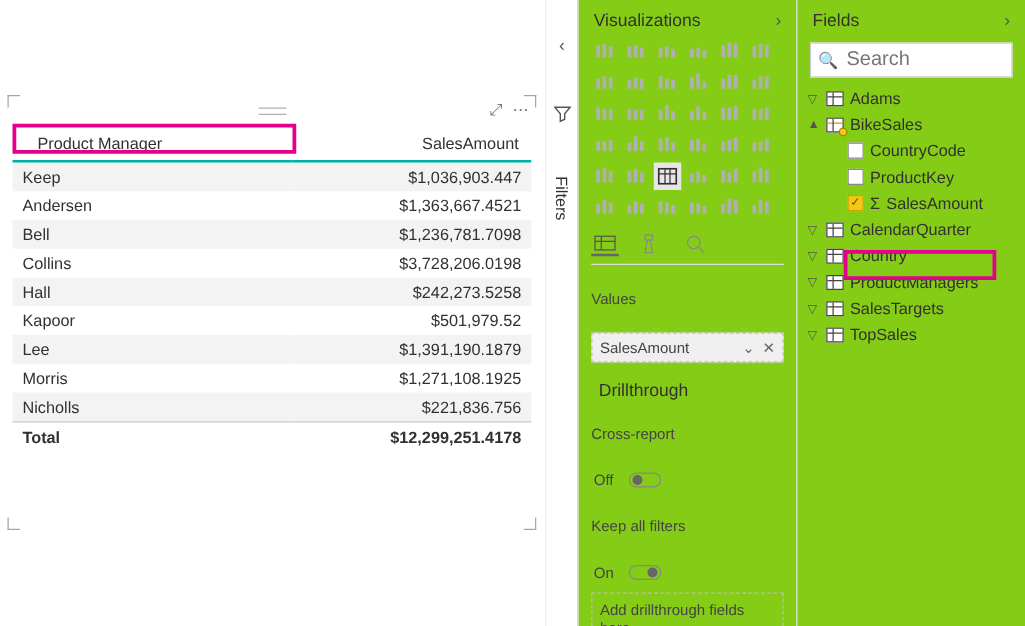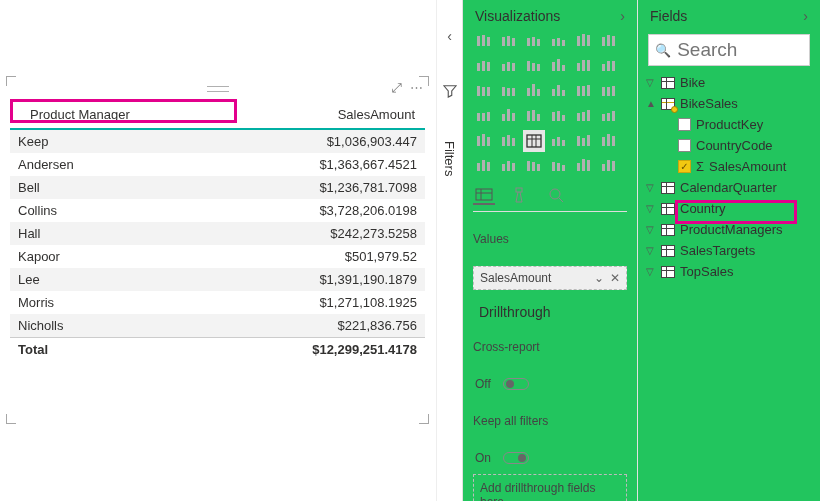--- a/index.html
+++ b/index.html
@@ -24,21 +24,21 @@
   .table td.num, .table th.num { text-align: right; padding-right: 10px;}
   .table tr.total td { font-weight: 700; padding: 4px 8px; border-top:1px solid #ccc;}
   .hl-header { position:absolute; left:10px; top:99px; width:227px; height:24px; border:3px solid #e3008c; pointer-events:none;}
 
   
   .filters-tab { width: 26px; background: #fff; display:flex; flex-direction:column; align-items:center; gap:40px; padding-top:28px; border-left:1px solid #eee;}
   .filters-tab .chev { font-size:14px; color:#555; }
   .filters-text { writing-mode: vertical-rl; font-size:13px; color:#323130; }
 
   
-  .pane { width: 175px; background:#22c55e; border-left:1px solid #e1e1e1; display:flex; flex-direction:column;}
+  .pane { width: 175px; background:#84cc16; border-left:1px solid #e1e1e1; display:flex; flex-direction:column;}
   .pane-header { display:flex; justify-content:space-between; align-items:center; padding: 8px 12px 6px; }
   .pane-title { font-size:14px; font-weight:400; color:#323130;}
   .pane-header .chev { font-size:14px; color:#555;}
   .pane .body { padding: 0 10px 10px; overflow:hidden;}
 
   
   .viz-grid { display:grid; grid-template-columns: repeat(6, 22px); grid-auto-rows:22px; gap:3px; margin-bottom:8px;}
   .viz-icon { width:22px; height:22px; display:flex; align-items:center; justify-content:center; color:#767676;}
   .viz-icon svg { width:18px; height:18px; }
   .viz-icon.selected { background:#e6e6e6; color:#323130;}
@@ -54,21 +54,21 @@
   .toggle { width:26px; height:12px; border-radius:6px; border:1px solid #888; position:relative;}
   .toggle .knob { position:absolute; width:8px; height:8px; border-radius:50%; background:#666; top:1px; }
   .toggle.off .knob { left:2px; }
   .toggle.on .knob { right:2px; }
   .drop-here { border:1px dashed #bcbcbc; padding:6px; font-size:12px; color:#444; margin-top:6px;}
 
   
   .fields-pane { width: 183px; }
   .search-wrap { margin: 4px 10px 6px; border:1px solid #cfcfcf; background:#fff; display:flex; align-items:center; padding:4px 6px;}
   .search-wrap .sicon { color:#777; margin-right:6px;}
-  .search-wrap input { border:none; outline:none; width:100%; font-size:19px;}
+  .search-wrap input { border:none; outline:none; width:100%; font-size:16px;}
   .tree { padding: 0 6px; font-size:13px;}
   .tree-row { display:flex; align-items:center; gap:5px; padding:3px 2px;}
   .tree-row.indent { padding-left:34px;}
   .tree-row .chv { width:10px; color:#555; font-size:10px;}
   .table-icon { width:14px; height:12px; border:1.2px solid #444; position:relative; background:#fff;}
   .table-icon::before { content:""; position:absolute; left:0; top:3px; right:0; height:1px; background:#444;}
   .table-icon::after { content:""; position:absolute; left:4px; top:0; bottom:0; width:1px; background:#444;}
   .table-icon.active::before { background:#cba306;}
   .dot { position:absolute; right:-4px; bottom:-4px; width:7px; height:7px; background:#f2c811; border-radius:50%; border:1px solid #a08400;}
   .cb { width:13px; height:13px; border:1px solid #888; background:#fff; display:inline-flex; align-items:center; justify-content:center;}
@@ -473,36 +473,36 @@
       <span class="chev">›</span>
     </div>
     <div class="search-wrap">
       <span class="sicon">🔍</span>
       <input placeholder="Search" style="">
     </div>
     <div class="tree">
       <div class="tree-row">
           <span class="chv">▽</span>
           <span class="table-icon"></span>
-          <span>Bike</span>
+          <span>Adams</span>
         </div>
       <div class="tree-row">
           <span class="chv">▲</span>
           <span class="table-icon active">
             <span class="dot"></span>
           </span>
           <span>BikeSales</span>
         </div>
       <div class="tree-row indent">
           <span class="cb"></span>
-          <span>ProductKey</span>
+          <span>CountryCode</span>
         </div>
       <div class="tree-row indent">
           <span class="cb"></span>
-          <span>CountryCode</span>
+          <span>ProductKey</span>
         </div>
       <div class="tree-row indent">
           <span class="cb checked"></span>
           <span class="sigma">Σ</span>
           <span>SalesAmount</span>
         </div>
       <div class="tree-row">
           <span class="chv">▽</span>
           <span class="table-icon"></span>
           <span>CalendarQuarter</span>

